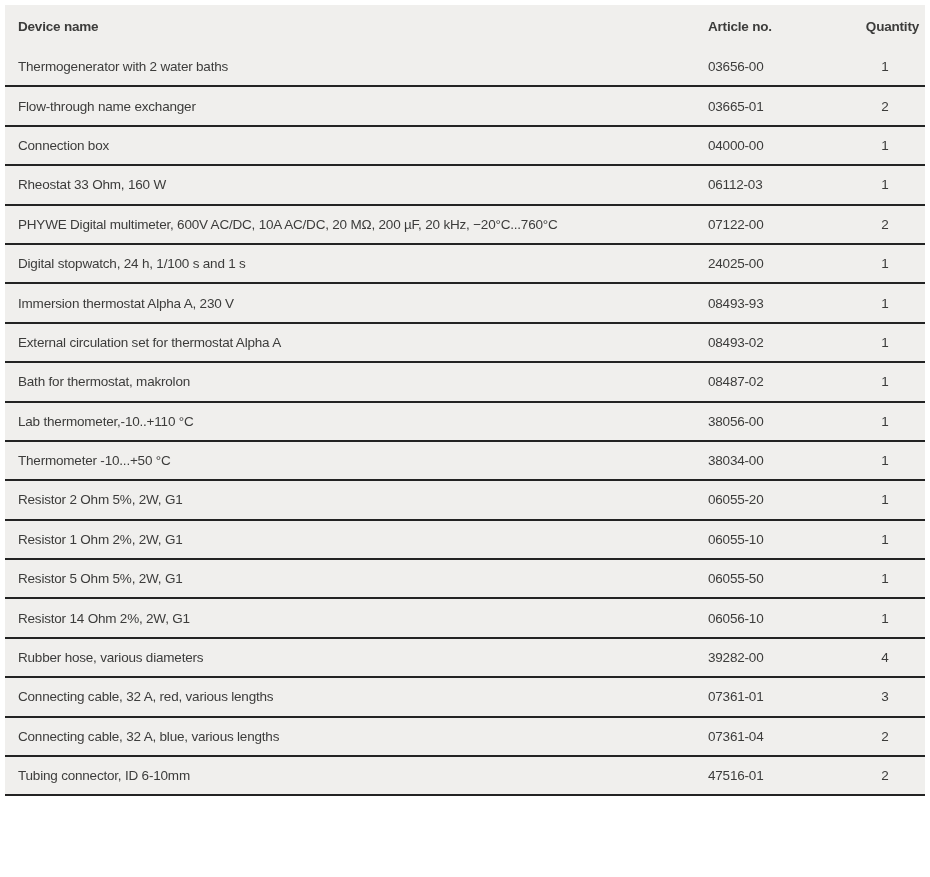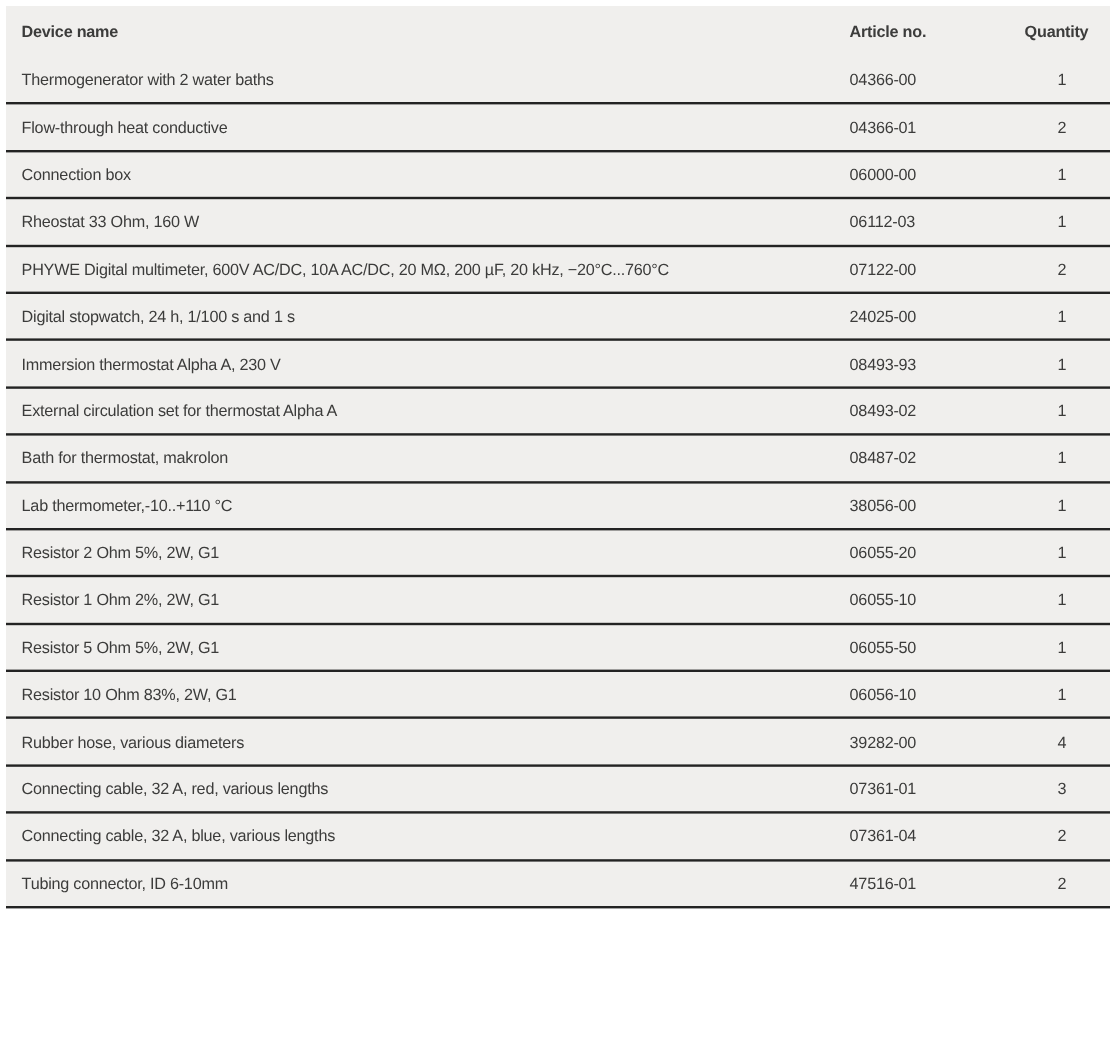--- a/index.html
+++ b/index.html
@@ -44,49 +44,49 @@
   }
   tbody td {
     height: 39.4px;
   }
   tbody tr {
     border-bottom: 2px solid var(--divider);
   }
   .col-device  { width: 690px; padding-left: 13px; }
   .col-article { width: 150px; padding-left: 13px; margin-top: 36px; }
   .col-qty     { width: 80px; }
-  th.col-qty   { text-align: right; padding-right: 18px; margin-top: 28px; }
+  th.col-qty   { text-align: right; padding-right: 6px; margin-top: 28px; }
   td.col-qty   { text-align: center; }
 </style>
 </head>
 <body>
 
 <div class="table-wrap">
   <table>
     <thead>
       <tr>
         <th class="col-device">Device name</th>
         <th class="col-article">Article no.</th>
         <th class="col-qty">Quantity</th>
       </tr>
     </thead>
     <tbody>
         <tr class="data-row">
     <td class="col-device">Thermogenerator with 2 water baths</td>
-    <td class="col-article">04366-00</td>
+    <td class="col-article">03656-00</td>
     <td class="col-qty">1</td>
   </tr>
         <tr class="data-row">
-    <td class="col-device">Flow-through heat conductive</td>
-    <td class="col-article">04366-01</td>
+    <td class="col-device">Flow-through name exchanger</td>
+    <td class="col-article">03665-01</td>
     <td class="col-qty">2</td>
   </tr>
         <tr class="data-row">
     <td class="col-device">Connection box</td>
-    <td class="col-article">06000-00</td>
+    <td class="col-article">04000-00</td>
     <td class="col-qty">1</td>
   </tr>
         <tr class="data-row">
     <td class="col-device">Rheostat 33 Ohm, 160 W</td>
     <td class="col-article">06112-03</td>
     <td class="col-qty">1</td>
   </tr>
         <tr class="data-row">
     <td class="col-device">PHYWE Digital multimeter, 600V AC/DC, 10A AC/DC, 20 MΩ, 200 µF, 20 kHz, −20°C...760°C</td>
     <td class="col-article">07122-00</td>
@@ -111,36 +111,41 @@
     <td class="col-device">Bath for thermostat, makrolon</td>
     <td class="col-article">08487-02</td>
     <td class="col-qty">1</td>
   </tr>
         <tr class="data-row">
     <td class="col-device">Lab thermometer,-10..+110 °C</td>
     <td class="col-article">38056-00</td>
     <td class="col-qty">1</td>
   </tr>
         <tr class="data-row">
+    <td class="col-device">Thermometer -10...+50 °C</td>
+    <td class="col-article">38034-00</td>
+    <td class="col-qty">1</td>
+  </tr>
+        <tr class="data-row">
     <td class="col-device">Resistor 2 Ohm 5%, 2W, G1</td>
     <td class="col-article">06055-20</td>
     <td class="col-qty">1</td>
   </tr>
         <tr class="data-row">
     <td class="col-device">Resistor 1 Ohm 2%, 2W, G1</td>
     <td class="col-article">06055-10</td>
     <td class="col-qty">1</td>
   </tr>
         <tr class="data-row">
     <td class="col-device">Resistor 5 Ohm 5%, 2W, G1</td>
     <td class="col-article">06055-50</td>
     <td class="col-qty">1</td>
   </tr>
         <tr class="data-row">
-    <td class="col-device">Resistor 10 Ohm 83%, 2W, G1</td>
+    <td class="col-device">Resistor 14 Ohm 2%, 2W, G1</td>
     <td class="col-article">06056-10</td>
     <td class="col-qty">1</td>
   </tr>
         <tr class="data-row">
     <td class="col-device">Rubber hose, various diameters</td>
     <td class="col-article">39282-00</td>
     <td class="col-qty">4</td>
   </tr>
         <tr class="data-row">
     <td class="col-device">Connecting cable, 32 A, red, various lengths</td>

